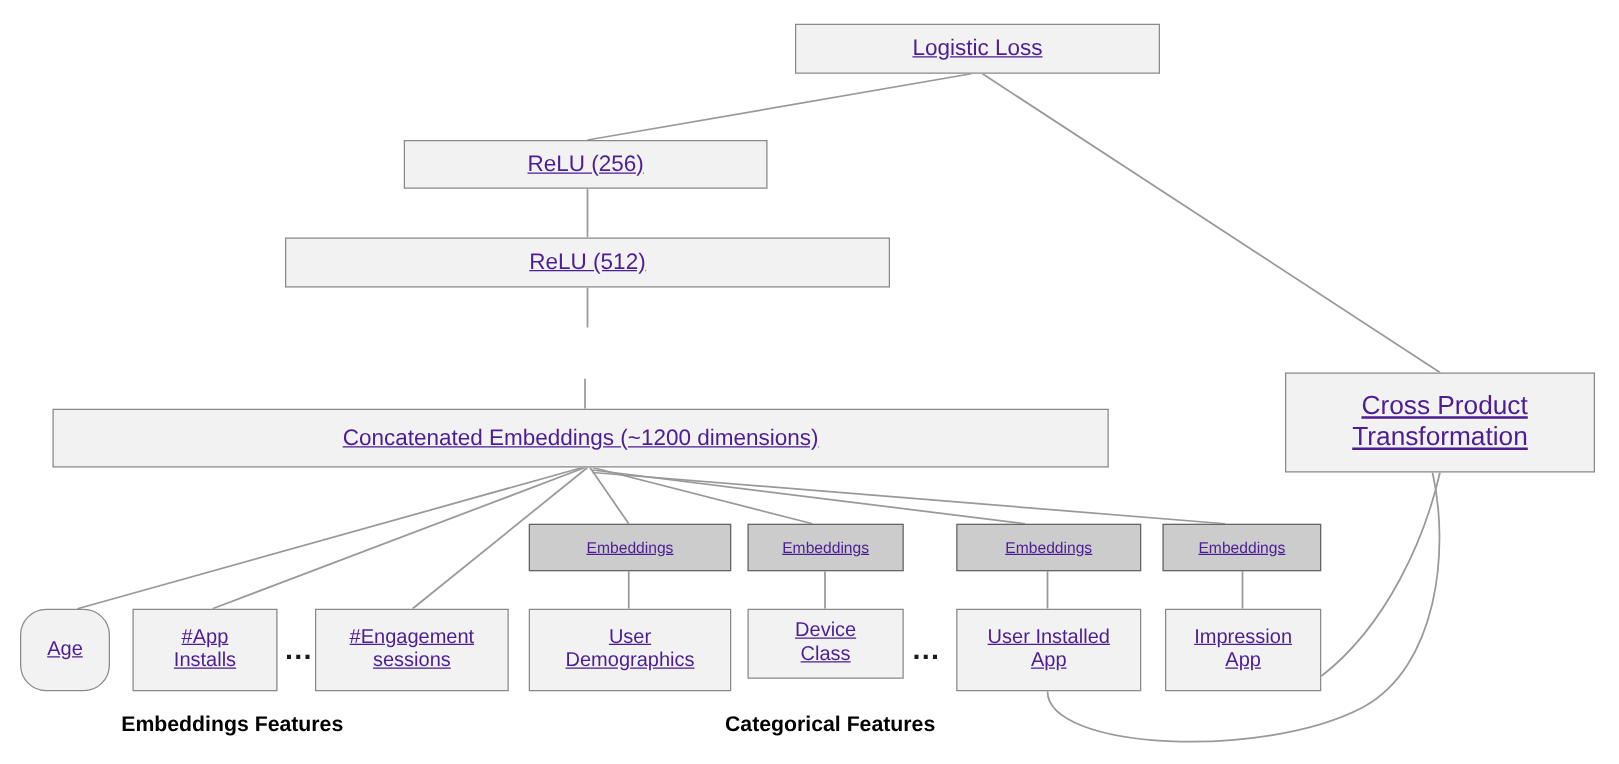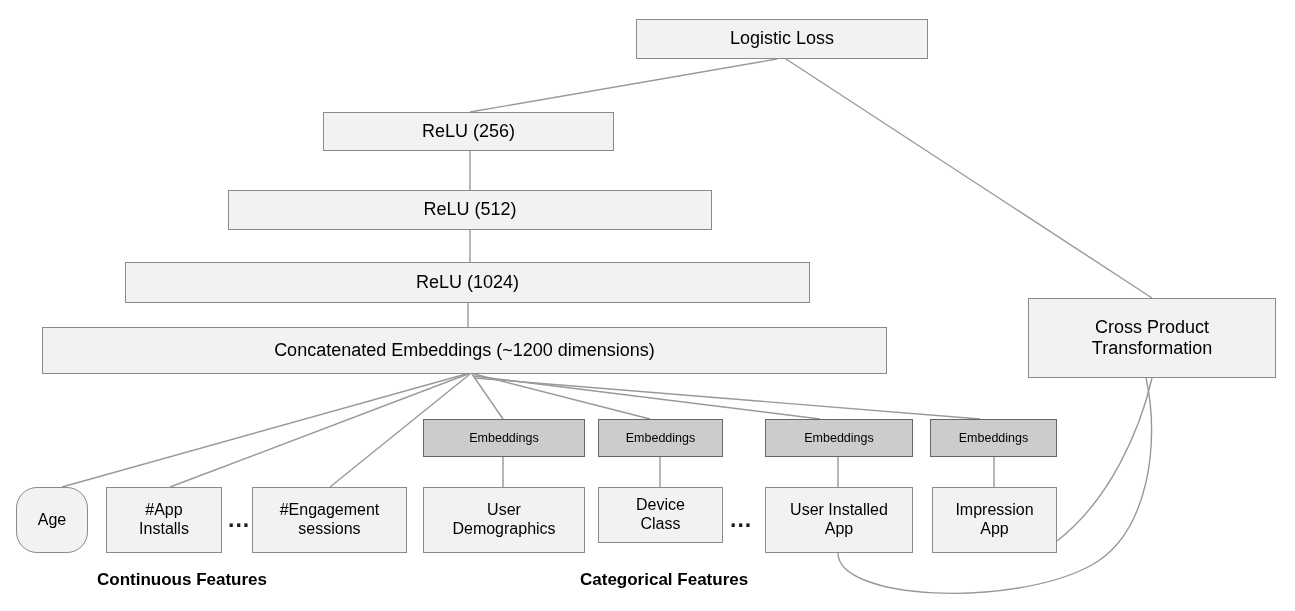--- a/index.html
+++ b/index.html
@@ -29,38 +29,39 @@
   .node {
     position: absolute;
     box-sizing: border-box;
     display: flex;
     align-items: center;
     justify-content: center;
     text-align: center;
     line-height: 1.18;
     border: 1.5px solid #808080;
     background: #f2f2f2;
-    color: #000000;
+    color: #4c1d95;
     z-index: 2;
+    text-decoration: underline;
   }
   .node.light {
     background: #f2f2f2;
     border-color: #8a8a8a;
   }
   .node.dark {
     background: #cccccc;
     border-color: #666666;
   }
   .node .lbl {
     display: block;
     padding: 0 4px;
     white-space: pre-line;
   }
   .fs-18 { font-size: 18px; }
-  .fs-17 { font-size: 18px; }
+  .fs-17 { font-size: 21px; text-align: right; }
   .fs-16 { font-size: 16px; }
   .fs-13 { font-size: 12.5px; }
   .ellipsis {
     position: absolute;
     font-size: 23px;
     font-weight: 700;
     letter-spacing: 1px;
     color: #1a1a1a;
     z-index: 3;
     line-height: 1;
@@ -116,23 +117,20 @@
   </div>
 
   <div class="node light fs-18" style="left:323px; top:112px; width:291px; height:39px;">
     <span class="lbl">ReLU (256)</span>
   </div>
 
   <div class="node light fs-18" style="left:228px; top:190px; width:484px; height:40px;">
     <span class="lbl">ReLU (512)</span>
   </div>
 
-  <div class="node light fs-18" style="left:125px; top:262px; width:685px; height:41px;">
-    <span class="lbl">ReLU (1024)</span>
-  </div>
 
   <div class="node light fs-18" style="left:42px; top:327px; width:845px; height:47px;">
     <span class="lbl">Concatenated Embeddings (~1200 dimensions)</span>
   </div>
 
   <div class="node light fs-17" style="left:1028px; top:298px; width:248px; height:80px;">
     <span class="lbl">Cross Product
 Transformation</span>
   </div>
 
@@ -174,16 +172,16 @@
 App</span>
   </div>
   <div class="node light fs-16" style="left:932px; top:487px; width:125px; height:66px;">
     <span class="lbl">Impression
 App</span>
   </div>
 
   <div class="ellipsis" style="left:228px; top:508px;">...</div>
   <div class="ellipsis" style="left:730px; top:508px;">...</div>
 
-  <div class="grouplabel" style="left:97px; top:570px;">Continuous Features</div>
+  <div class="grouplabel" style="left:97px; top:570px;">Embeddings Features</div>
   <div class="grouplabel" style="left:580px; top:570px;">Categorical Features</div>
 
 </div>
 
 </body></html>

